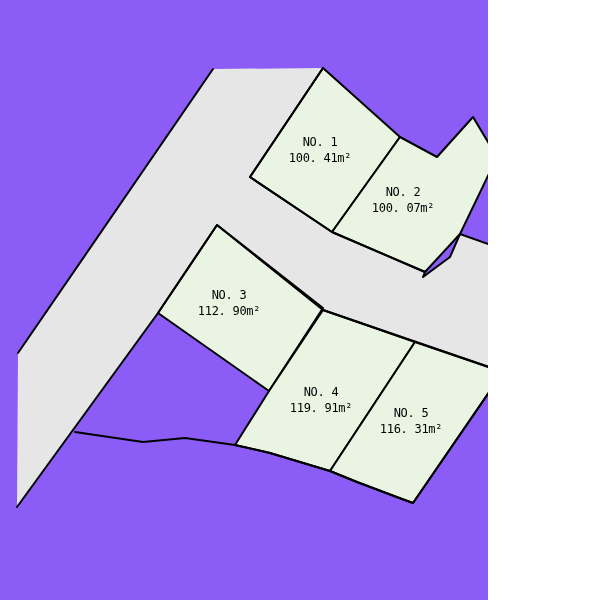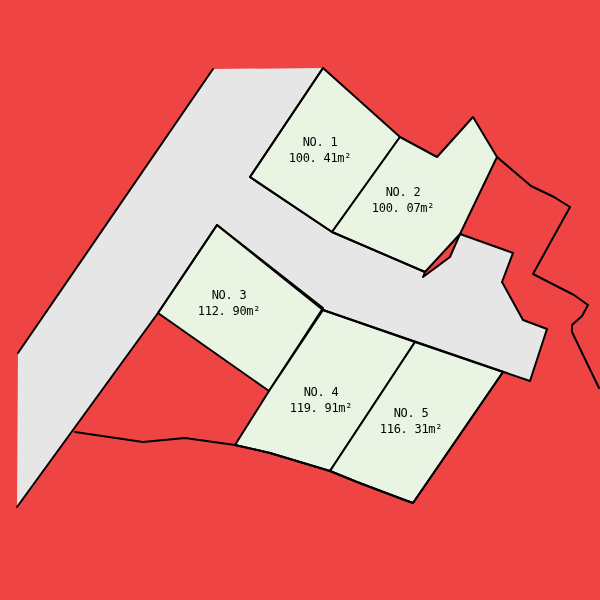--- a/index.html
+++ b/index.html
@@ -2,23 +2,23 @@
 <html><head>
 <meta charset="utf-8">
 <style>
   html, body {
     margin: 0;
     padding: 0;
     background: #ffffff;
   }
   .canvas {
     position: relative;
-    width: 600px;
+    width: 488px;
     height: 600px;
-    background: #ef4444;
+    background: #8b5cf6;
     overflow: hidden;
   }
   svg { display: block; }
   .lot-label {
     font-family: "DejaVu Sans Mono", "Liberation Mono", monospace;
     font-size: 12px;
     letter-spacing: -0.3px;
     fill: #000000;
   }
 </style>

